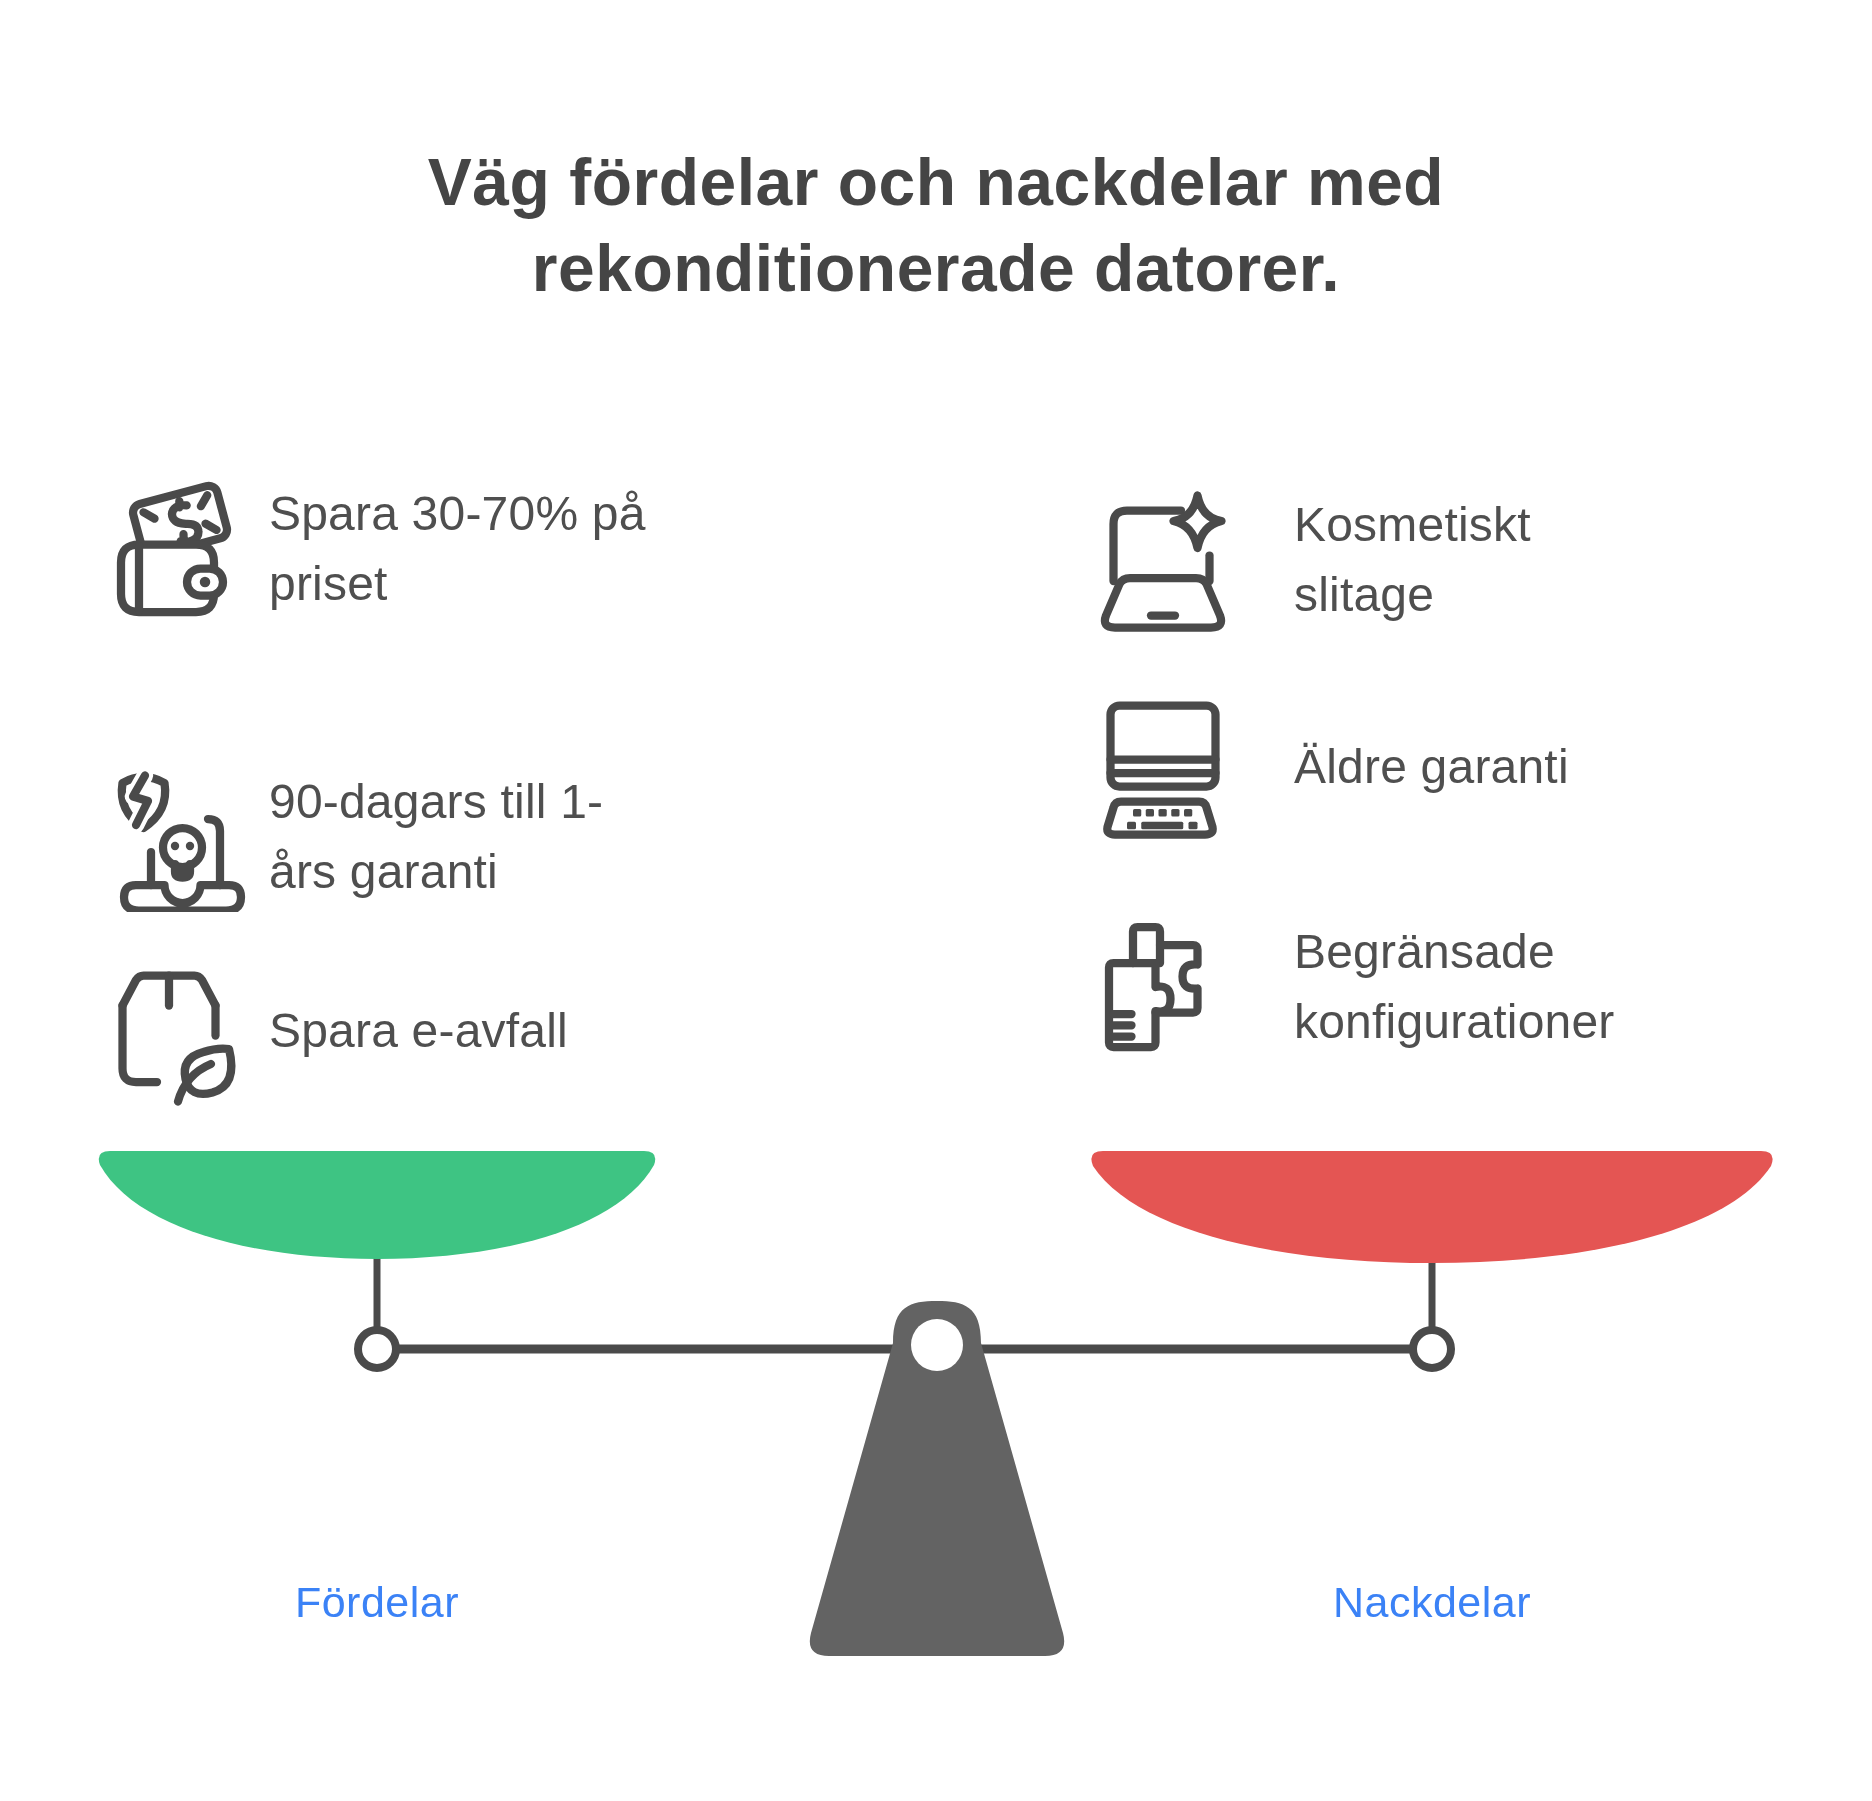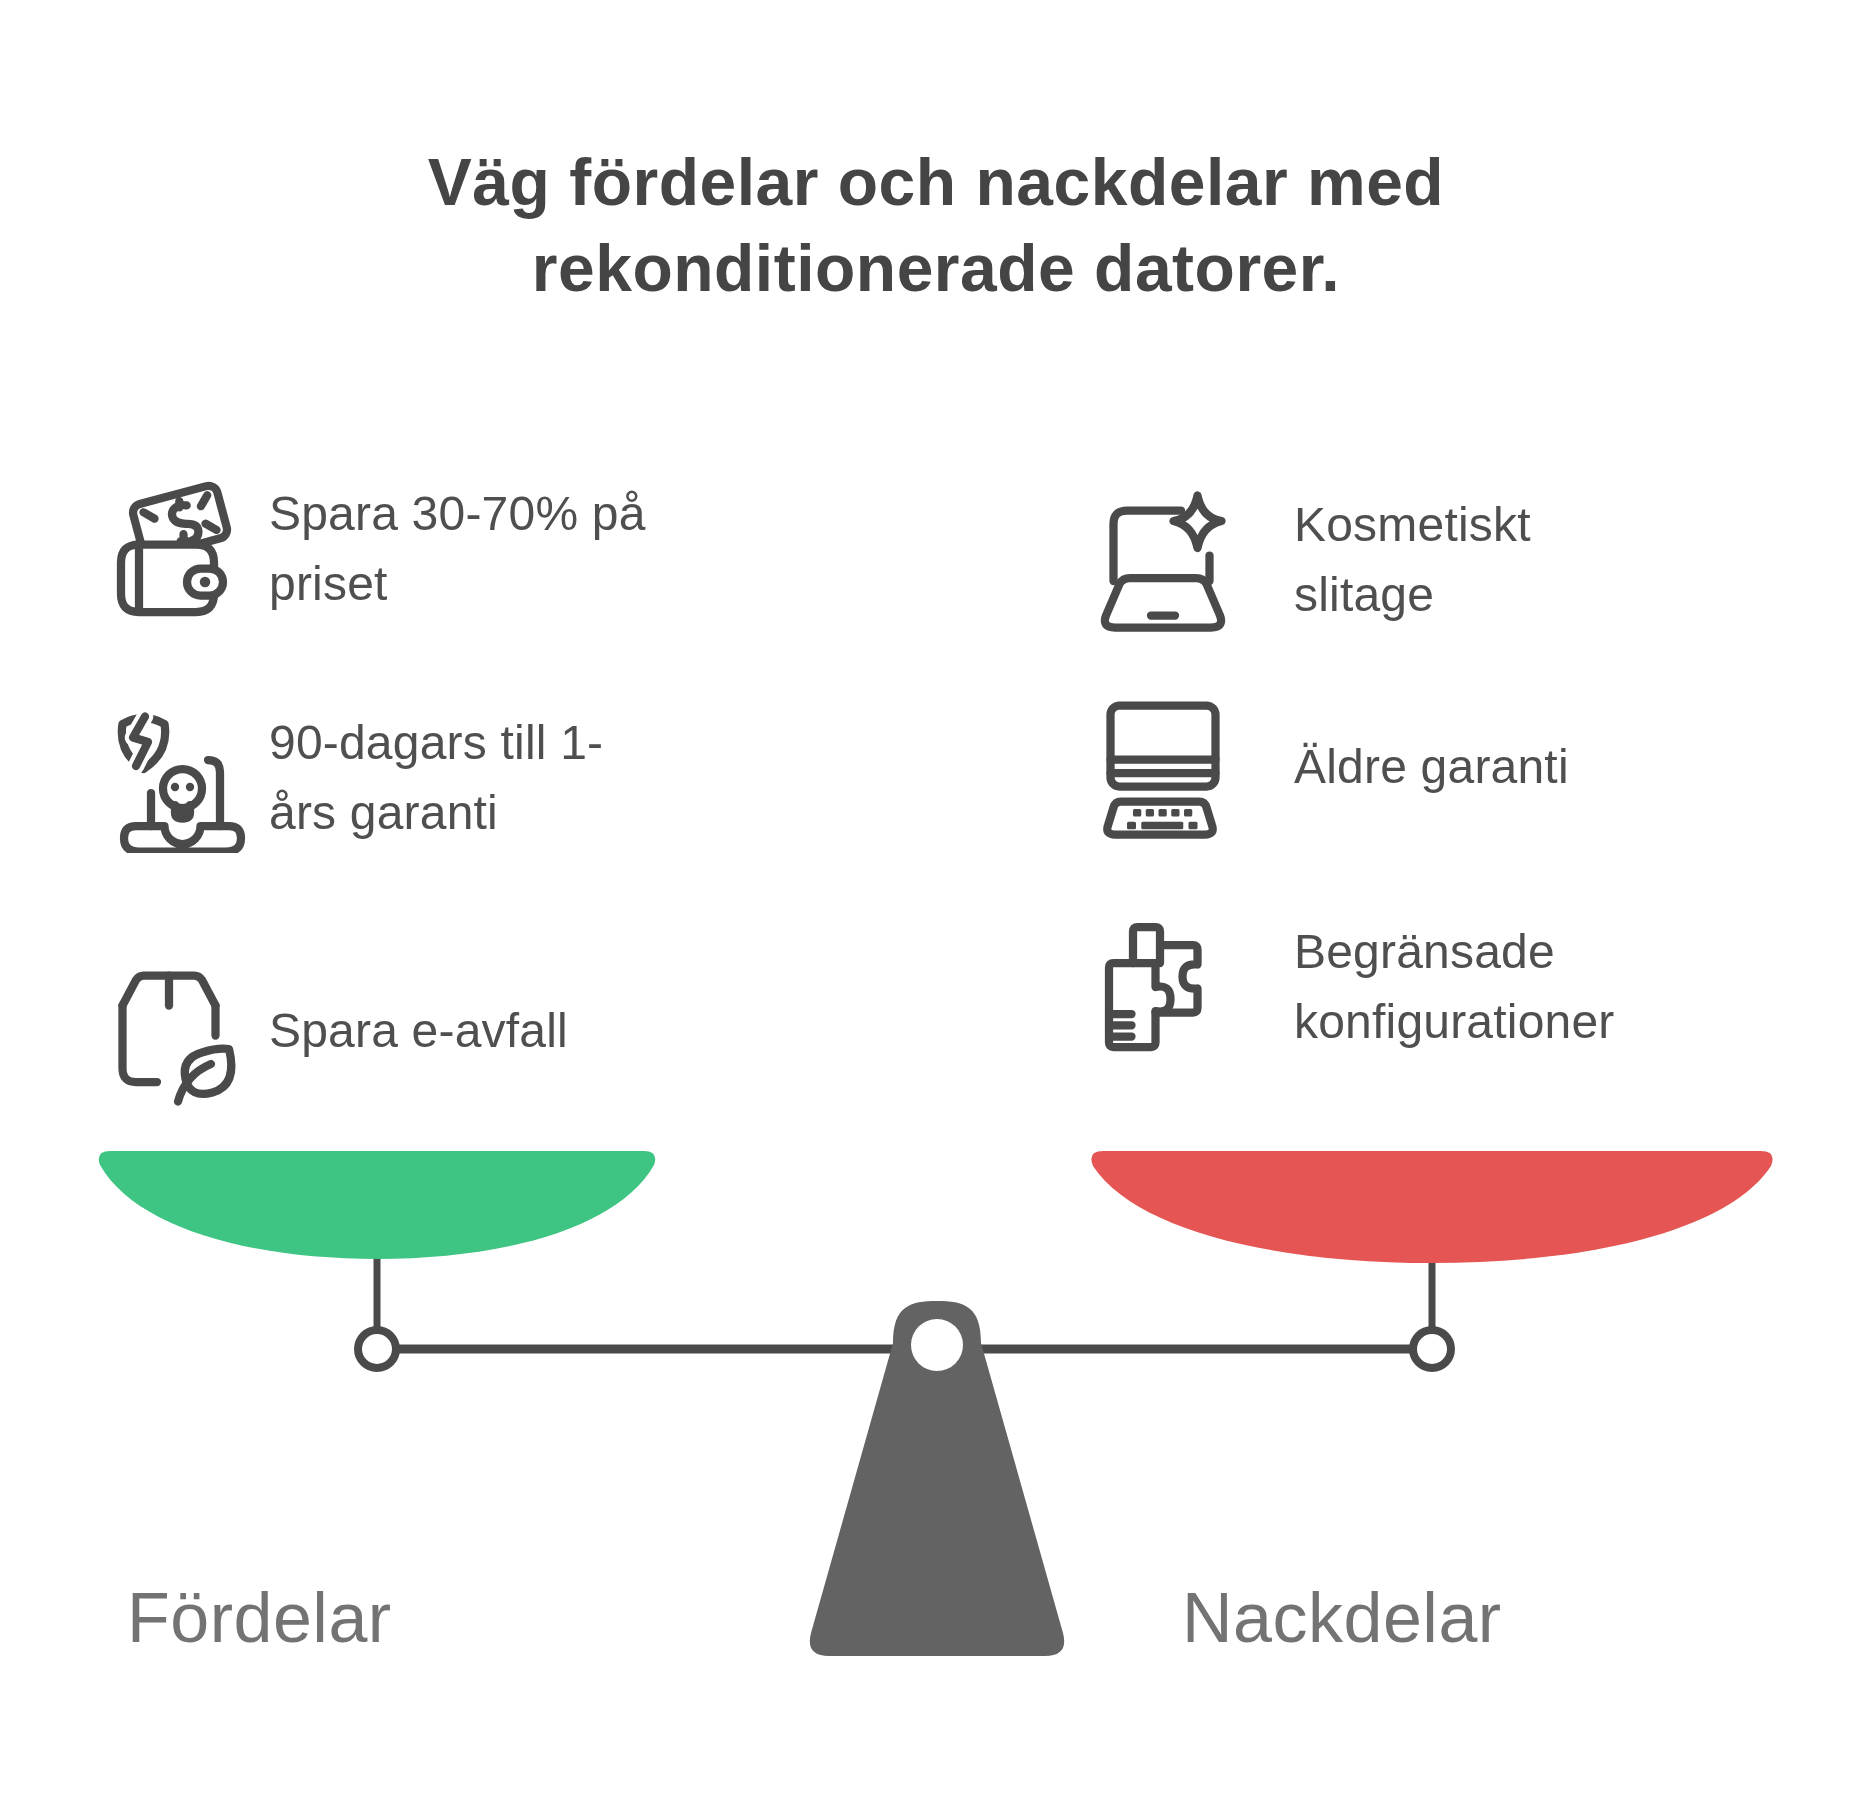--- a/index.html
+++ b/index.html
@@ -33,32 +33,33 @@
   .row .icon svg{width:150px;height:150px;display:block;}
   .row .txt{
     font-size:48px;color:#4f4f4f;line-height:1.45;
     letter-spacing:0.2px;
   }
   .pros-row .txt{width:380px;}
   .cons-row .txt{width:370px;}
   .pros-row{left:103px;gap:16px;}
   .cons-row{left:1088px;justify-content:center;}
   .row-p1{top:438px;height:162px;}
-  .row-p2{top:665px;height:166px;justify-content:center;}
+  .row-p2{top:724px;height:166px;justify-content:center;}
   .row-p3{top:918px;height:166px;}
   .row-c1{top:450px;height:160px;}
   .row-c2{top:660px;height:154px;}
   .row-c3{top:876px;height:162px;}
   .scale-svg{position:absolute;left:0;top:1080px;}
   .pan-label{
     position:absolute;
     top:1548px;
     width:500px;
-    font-size:70px;
-    color:#737373;
+    text-align:center;
+    font-size:43px;
+    color:#3b82f6;
     letter-spacing:0.5px;
   }
   .pan-label.left{left:127px;}
   .pan-label.right{left:1182px;}
 </style>
 </head>
 <body>
 
 <div class="canvas">
 

